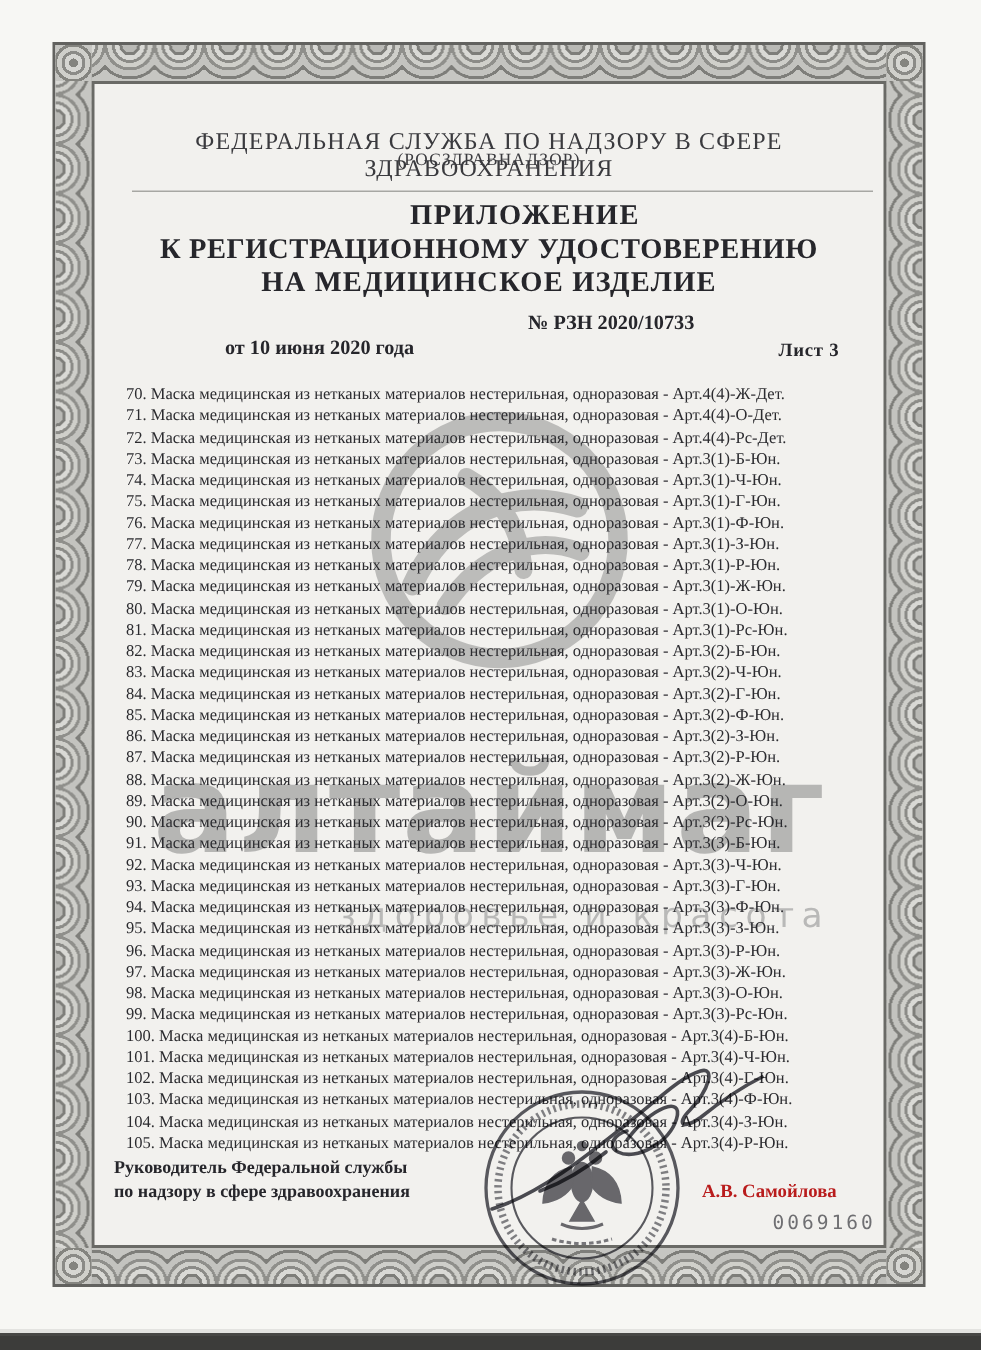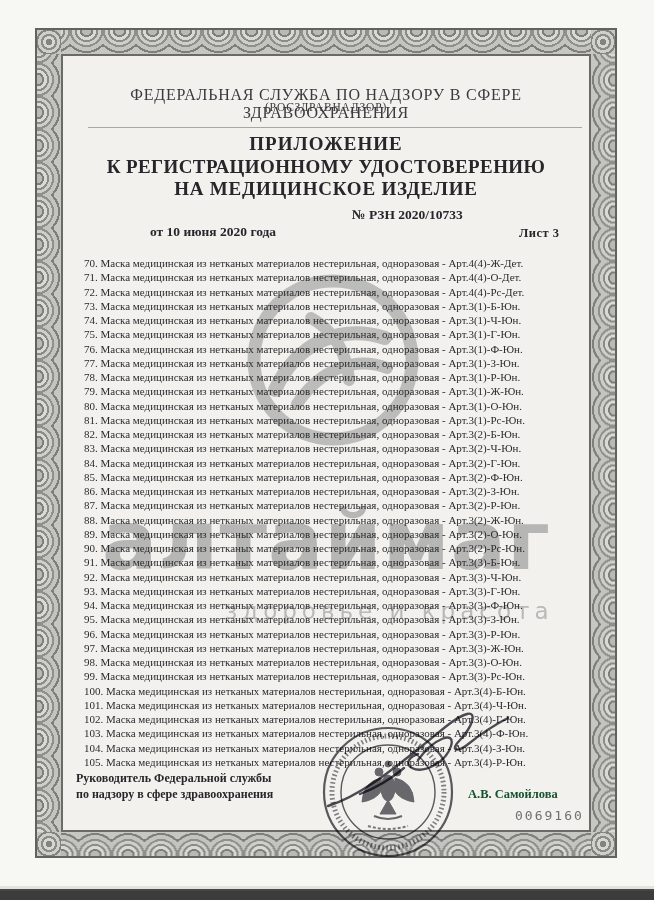--- a/index.html
+++ b/index.html
@@ -44,34 +44,34 @@
     background-image:radial-gradient(circle at 50% 50%,
       #84847f 0 3px,#d6d6d2 3px 6px,#8b8b87 6px 8px,#cfcfca 8px 11px,#84847f 11px 13px,#c6c6c2 13px);}
   .fc.tl{left:0;top:0;} .fc.tr{right:0;top:0;} .fc.bl{left:0;bottom:0;} .fc.br{right:0;bottom:0;}
 
   
   .abs{position:absolute;}
   .center{left:61px;width:530px;text-align:center;}
   .org-line1{top:86px;font-size:16px;letter-spacing:.8px;color:#3a3a3e;}
   .org-line2{top:101px;font-size:11.5px;letter-spacing:.8px;color:#3a3a3e;}
   .rule{top:127px;left:88px;width:494px;height:1px;background:#a7a7a3;}
-  .title1{top:133px;font-size:19px;font-weight:bold;letter-spacing:1px;color:#26262b;}
+  .title1{top:133px;font-size:19px;font-weight:bold;letter-spacing:1px;color:#26262b;margin-left:24px;}
   .title2{top:156px;font-size:19px;font-weight:bold;letter-spacing:.4px;color:#26262b;}
   .title3{top:178px;font-size:19px;font-weight:bold;letter-spacing:.8px;color:#26262b;}
   .date-text{top:224px;left:150px;font-size:13.5px;font-weight:bold;color:#26262b;}
   .number-text{top:207px;left:352px;font-size:13.5px;font-weight:bold;color:#26262b;}
   .sheet{top:226px;left:519px;font-size:12.5px;font-weight:bold;letter-spacing:.5px;color:#26262b;}
 
   .items{top:256px;left:84px;width:505px;font-size:11px;line-height:14.25px;
     color:#2b2b2f;z-index:3;}
   .items .row{white-space:nowrap;}
 
   .sig-title{left:76px;font-size:12px;font-weight:bold;color:#26262b;z-index:3;}
   .sig-t1{top:771px;} .sig-t2{top:787px;}
-  .sig-name{left:468px;top:787px;font-size:12.5px;font-weight:bold;color:#14532d;z-index:3;}
+  .sig-name{left:468px;top:787px;font-size:12.5px;font-weight:bold;color:#b91c1c;z-index:3;}
   .serial{left:515px;top:808px;font-family:"DejaVu Sans Mono",monospace;
     font-size:13px;letter-spacing:2px;color:#6f6f72;z-index:3;}
 
   
   .wm{z-index:2;pointer-events:none;}
   .wm-logo{left:245px;top:272px;opacity:.40;}
   .wm-bigtext{left:86px;top:498px;width:505px;height:86px;overflow:hidden;
     font-family:"DejaVu Sans",sans-serif;font-weight:bold;font-size:82px;line-height:86px;
     color:#7c7c7c;opacity:.5;letter-spacing:1px;white-space:nowrap;margin-left:16px;}
   .wm-subtext{left:183px;top:598px;font-family:"DejaVu Sans",sans-serif;

